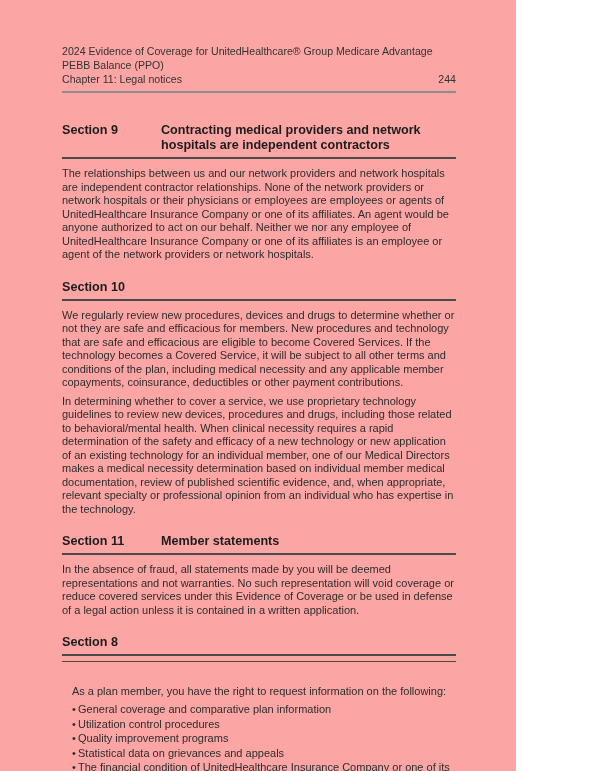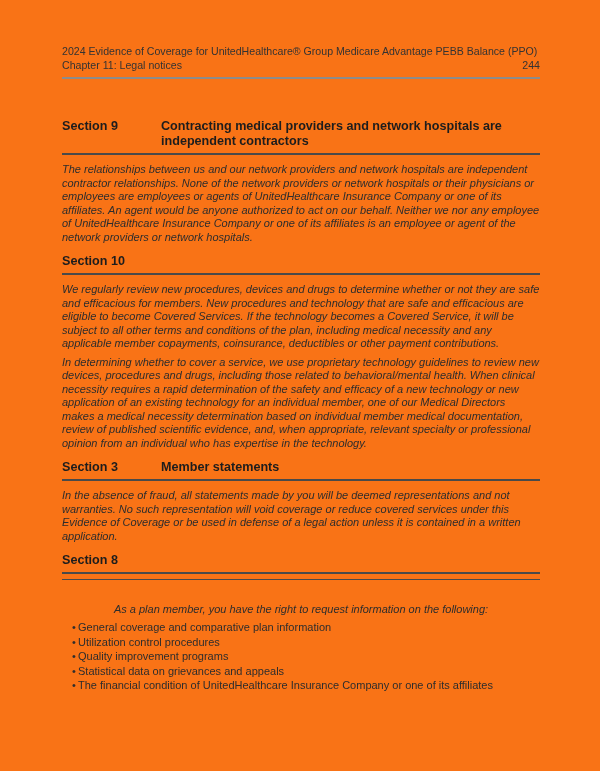--- a/index.html
+++ b/index.html
@@ -1,20 +1,20 @@
 <!DOCTYPE html>
 <html><head>
 <meta charset="utf-8">
 <style>
   html, body { margin: 0; padding: 0; background: #ffffff; }
   .page {
     position: relative;
-    width: 600px;
+    width: 516px;
     height: 771px;
-    background: #f97316;
+    background: #fca5a5;
     font-family: "Liberation Sans", sans-serif;
     color: #2d2d2d;
     overflow: hidden;
     box-sizing: border-box;
   }
   .content {
     padding: 44px 60px 0 62px;
     box-sizing: border-box;
   }
   
@@ -24,22 +24,22 @@
     color: #333333;
     border-bottom: 2px solid #8c8c8c;
     padding-bottom: 5px;
   }
   .hdr-row {
     display: flex;
     justify-content: space-between;
     align-items: flex-end;
   }
   
-  .sec { margin-top: 10px; }
-  .sec-first { margin-top: 40px; }
+  .sec { margin-top: 18px; }
+  .sec-first { margin-top: 30px; }
   .sec-head {
     display: flex;
     font-weight: bold;
     font-size: 12.6px;
     line-height: 15px;
     color: #1d1d1d;
     border-bottom: 2px solid #4a4a4a;
     padding-bottom: 4px;
   }
   .sec-label { flex: 0 0 99px; }
@@ -47,21 +47,20 @@
   .double-rule {
     height: 0;
     border-top: 1.5px solid #4a4a4a;
     margin-top: 4.5px;
   }
   p.body {
     font-size: 11px;
     line-height: 13.5px;
     margin: 8px 0 0 0;
     color: #2d2d2d;
-    font-style: italic;
   }
   p.body + p.body { margin-top: 5px; }
   p.intro { margin-top: 23px; text-align: center; }
   
   ul.bullets {
     list-style: none;
     margin: 4px 0 0 0;
     padding: 0;
   }
   ul.bullets li {
@@ -101,21 +100,21 @@
     <section class="sec">
       <div class="sec-head">
         <span class="sec-label">Section 10</span>
       </div>
       <p class="body">We regularly review new procedures, devices and drugs to determine whether or not they are safe and efficacious for members. New procedures and technology that are safe and efficacious are eligible to become Covered Services. If the technology becomes a Covered Service, it will be subject to all other terms and conditions of the plan, including medical necessity and any applicable member copayments, coinsurance, deductibles or other payment contributions.</p>
       <p class="body">In determining whether to cover a service, we use proprietary technology guidelines to review new devices, procedures and drugs, including those related to behavioral/mental health. When clinical necessity requires a rapid determination of the safety and efficacy of a new technology or new application of an existing technology for an individual member, one of our Medical Directors makes a medical necessity determination based on individual member medical documentation, review of published scientific evidence, and, when appropriate, relevant specialty or professional opinion from an individual who has expertise in the technology.</p>
     </section>
 
     <section class="sec">
       <div class="sec-head">
-        <span class="sec-label">Section 3</span>
+        <span class="sec-label">Section 11</span>
         <span class="sec-title">Member statements</span>
       </div>
       <p class="body">In the absence of fraud, all statements made by you will be deemed representations and not warranties. No such representation will void coverage or reduce covered services under this Evidence of Coverage or be used in defense of a legal action unless it is contained in a written application.</p>
     </section>
 
     <section class="sec">
       <div class="sec-head">
         <span class="sec-label">Section 8</span>
       </div>
       <div class="double-rule"></div>

